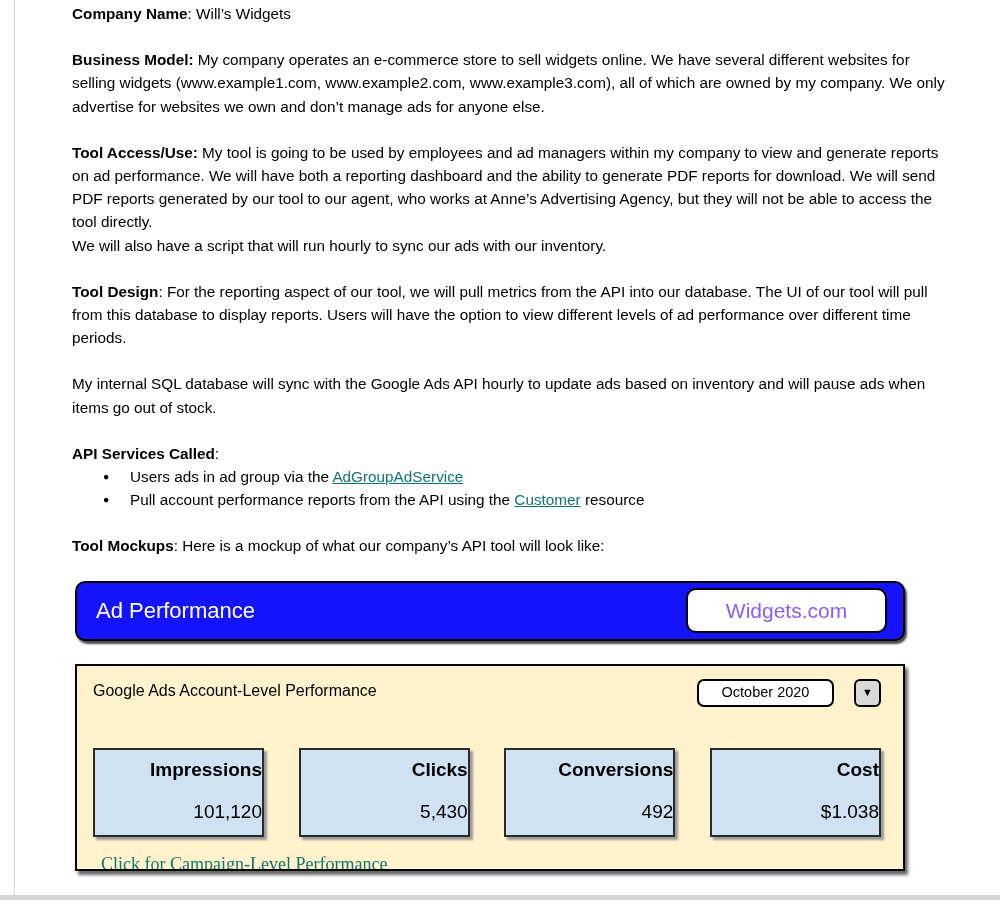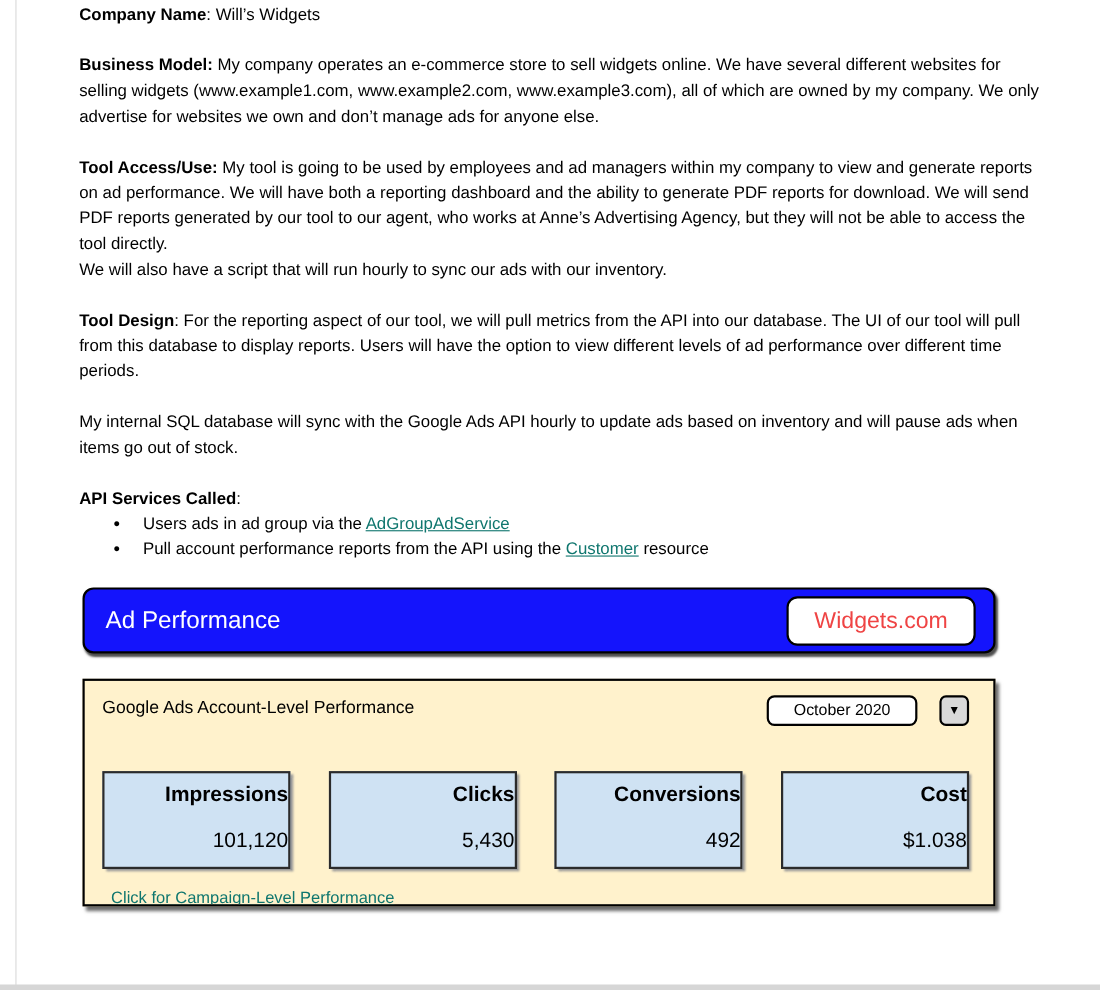--- a/index.html
+++ b/index.html
@@ -33,23 +33,23 @@
   .mockup-wrap { width:830px; margin-left:3px; position:relative; z-index:2; }
   .mockup-bar {
     box-sizing:border-box; height:60px;
     background:#1414FC; border:2px solid #000; border-radius:10px;
     box-shadow:2px 3px 2px #4d4d4d;
     display:flex; align-items:center; justify-content:space-between;
     padding:0 16px 0 19px;
   }
   .bar-title { color:#fff; font-size:22px; line-height:22px; }
   .site-btn {
-    box-sizing:border-box; width:172px; height:45px;
+    box-sizing:border-box; width:201px; height:45px;
     background:#fff; border:2px solid #000; border-radius:10px;
-    font-size:21px; font-family:inherit; color:#ef4444;
+    font-size:21px; font-family:inherit; color:#8b5cf6;
     display:flex; align-items:center; justify-content:center; cursor:pointer;
   }
   .panel {
     box-sizing:border-box; margin-top:23px; height:207px; overflow:hidden;
     background:#FFF2CC; border:2px solid #000;
     box-shadow:3px 4px 3px #6b6b6b;
     padding:12px 22px 0 16px;
   }
   .panel-head { display:flex; justify-content:space-between; align-items:flex-start; }
   .panel-title { font-size:16px; line-height:26px;text-align:right; }
@@ -67,21 +67,21 @@
     font-size:11px; cursor:pointer;
   }
   .cards { display:flex; justify-content:space-between; margin-top:41px; }
   .card {
     box-sizing:border-box; width:171px; height:89px; text-align:right;
     background:#CFE2F3; border:2px solid #2b2b2b;
     box-shadow:3px 3px 2px #9a9a9a;
   }
   .card-label { margin-top:9px; font-size:19px; font-weight:bold; line-height:22px; }
   .card-value { margin-top:20px; font-size:19px; line-height:22px; }
-  .panel-link-row { margin:19px 0 0 8px; font-size:15px; line-height:16px; }
+  .panel-link-row { margin:19px 0 0 8px; font-size:18px; line-height:16px;font-family:Liberation Serif, serif; }
 </style>
 </head>
 <body>
 
 <div class="page">
   <div class="doc">
 
     <p class="para"><b>Company Name</b><span>: Will’s Widgets</span></p>
 
     <p class="para"><b>Business Model:</b><span> My company operates an e-commerce store to sell widgets online. We have several different websites for selling widgets (www.example1.com, www.example2.com, www.example3.com), all of which are owned by my company. We only advertise for websites we own and don’t manage ads for anyone else.</span></p>
@@ -92,20 +92,21 @@
 
     <p class="para"><span>My internal SQL database will sync with the Google Ads API hourly to update ads based on inventory and will pause ads when items go out of stock.</span></p>
 
     <p class="para" style="margin-bottom:0;"><b>API Services Called</b><span>:</span></p>
 
     <ul class="blist">
       <li><span>Users ads in ad group via the </span><a class="doclink">AdGroupAdService</a><span></span></li>
       <li><span>Pull account performance reports from the API using the </span><a class="doclink">Customer</a><span> resource</span></li>
     </ul>
 
+    <p class="para"><b>Tool Mockups</b><span>: Here is a mockup of what our company’s API tool will look like:</span></p>
 
     <div class="mockup-wrap">
 
       <div class="mockup-bar">
         <span class="bar-title">Ad Performance</span>
         <div class="site-btn">Widgets.com</div>
       </div>
 
       <div class="panel">
         <div class="panel-head">

